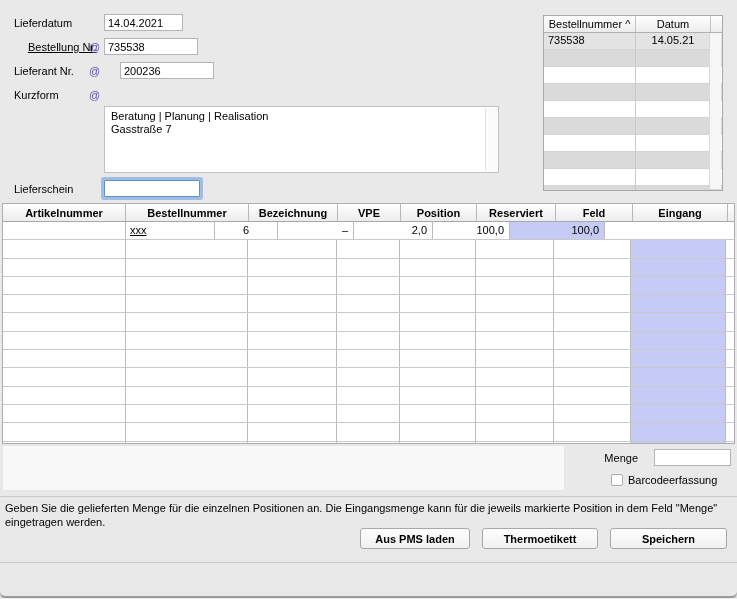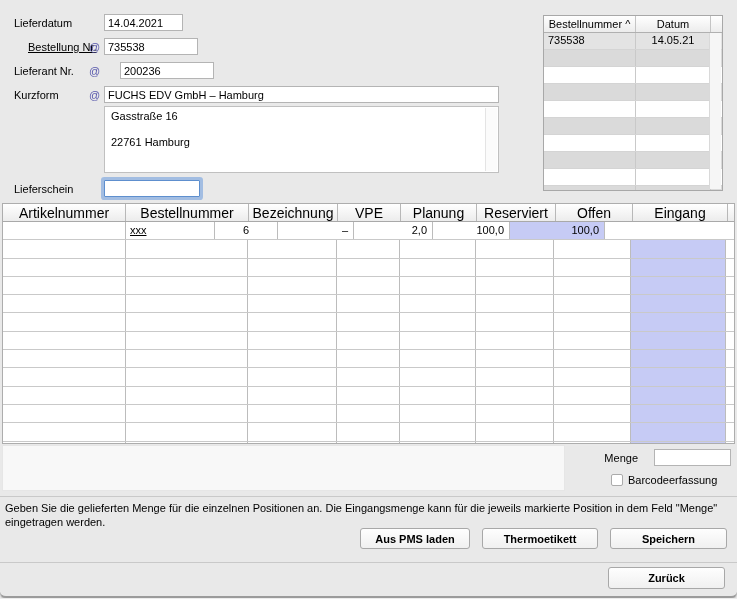--- a/index.html
+++ b/index.html
@@ -26,21 +26,21 @@
   #orders{box-sizing:border-box;background:#fff;border:1px solid #a8a8a8;overflow:hidden;}
   #orders .hdr{display:flex;height:16px;background:linear-gradient(#ffffff,#ececec);border-bottom:1px solid #b0b0b0;}
   #orders .hdr .hc{box-sizing:border-box;display:flex;align-items:center;justify-content:center;font-size:11px;border-right:1px solid #c4c4c4;}
   #orders .row{display:flex;height:16px;border-bottom:1px solid #d4d4d4;}
   #orders .row .c{box-sizing:border-box;padding:1px 4px;border-right:1px solid #c9c9c9;overflow:hidden;white-space:nowrap;font-size:11px;}
   #orders .sbcol{position:absolute;top:17px;right:1px;bottom:1px;width:11px;background:#f6f6f6;border-left:1px solid #d9d9d9;}
   
   #postable{box-sizing:border-box;background:#fff;border:1px solid #adadad;overflow:hidden;}
   #postable .hdr{display:flex;height:17px;background:linear-gradient(#ffffff,#ececec);border-bottom:1px solid #a9a9a9;}
   #postable .hdr .hc{box-sizing:border-box;display:flex;align-items:center;justify-content:center;
-                     font-size:14px;border-right:1px solid #b8b8b8;}
+                     font-size:11px;border-right:1px solid #b8b8b8;font-weight:bold;}
   #postable .trow{display:flex;height:17.3px;border-bottom:1px solid #c9c9c9;}
   #postable .trow .c{box-sizing:border-box;padding:1.5px 4px;border-right:1px solid #bcbcbc;overflow:hidden;
                      white-space:nowrap;font-size:11px;}
   .num{text-align:right;padding-right:5px !important;}
   .ctr{text-align:center;}
   .eingang-bg{background:#c6cbf5;}
   
   .cb{box-sizing:border-box;width:12px;height:12px;background:#fff;border:1px solid #ababab;border-radius:2px;}
   .sepline{height:1px;background:#c9c9c9;width:100%;}
   #notes{box-sizing:border-box;background:#f8f8f8;border:1px solid #e6e6e6;}
@@ -57,26 +57,25 @@
   <div class="abs lbl" style="left:14px;top:89px;">Kurzform</div>
   <div class="abs lbl" style="left:14px;top:183px;">Lieferschein</div>
 
   <div class="abs at" style="left:89px;top:41px;">@</div>
   <div class="abs at" style="left:89px;top:65px;">@</div>
   <div class="abs at" style="left:89px;top:89px;">@</div>
 
   <input class="abs fld" style="left: 104px; top: 14px; width: 79px;" value="14.04.2021">
   <input class="abs fld" style="left: 104px; top: 38px; width: 94px;" value="735538">
   <input class="abs fld" style="left: 104px; top: 62px; width: 94px; margin-left: 16px;" value="200236">
-  <input class="abs fld" style="left: 104px; top: 86px; width: 395px;" value="FUCHS EDV GmbH – Hamburg">
 
   <div id="addrbox" class="abs" style="left:104px;top:106px;width:395px;height:67px;">
-    <div>Gasstraße 16</div>
+    <div>Beratung | Planung | Realisation</div>
+    <div>Gasstraße 7</div>
     <div>&nbsp;</div>
-    <div>22761 Hamburg</div>
     <div class="sb"></div>
   </div>
 
   <input class="abs fld focusring" style="left: 104px; top: 180px; width: 96px;" value="">
 
   <div id="orders" class="abs" style="left:543px;top:15px;width:180px;height:176px;">
     <div class="hdr">
       <div class="hc" style="width:92px;">
         <span>Bestellnummer</span>&nbsp;<span>^</span>
       </div>
@@ -126,23 +125,23 @@
       </div>
     <div class="sbcol"></div>
   </div>
 
   <div id="postable" class="abs" style="left:2px;top:203px;width:733px;height:241px;">
     <div class="hdr">
       <div class="hc" style="width:123px;">Artikelnummer</div>
       <div class="hc" style="width:123px;">Bestellnummer</div>
       <div class="hc" style="width:89px;">Bezeichnung</div>
       <div class="hc" style="width:63px;">VPE</div>
-      <div class="hc" style="width:76px;">Planung</div>
+      <div class="hc" style="width:76px;">Position</div>
       <div class="hc" style="width:79px;">Reserviert</div>
-      <div class="hc" style="width:77px;">Offen</div>
+      <div class="hc" style="width:77px;">Feld</div>
       <div class="hc" style="width:95px;">Eingang</div>
       <div class="hc" style="flex:1;border-right:none;"></div>
     </div>
     <div class="trow">
       <div class="c" style="width:123px;"></div>
       <div class="c" style="width:89px;text-decoration:underline;">xxx</div>
       <div class="c ctr" style="width:63px;">6</div>
       <div class="c num" style="width:76px;">–</div>
       <div class="c num" style="width:79px;">2,0</div>
       <div class="c num" style="width:77px;">100,0</div>
@@ -294,15 +293,14 @@
 
   <div class="abs sepline" style="left:0;top:496px;"></div>
 
   <div class="abs btn bold" style="left:360px;top:528px;width:110px;height:21px;">Aus PMS laden</div>
 
   <div class="abs instr" style="left:5px;top:501px;width:727px;">Geben Sie die gelieferten Menge für die einzelnen Positionen an. Die Eingangsmenge kann für die jeweils markierte Position in dem Feld "Menge" eingetragen werden.</div>
   <div class="abs btn bold" style="left:610px;top:528px;width:117px;height:21px;">Speichern</div>
   <div class="abs btn bold" style="left:482px;top:528px;width:116px;height:21px;">Thermoetikett</div>
 
   <div class="abs sepline" style="left:0;top:562px;"></div>
-  <div class="abs btn bold" style="left:608px;top:567px;width:117px;height:22px;">Zurück</div>
 
 </div>
 
 </body></html>

